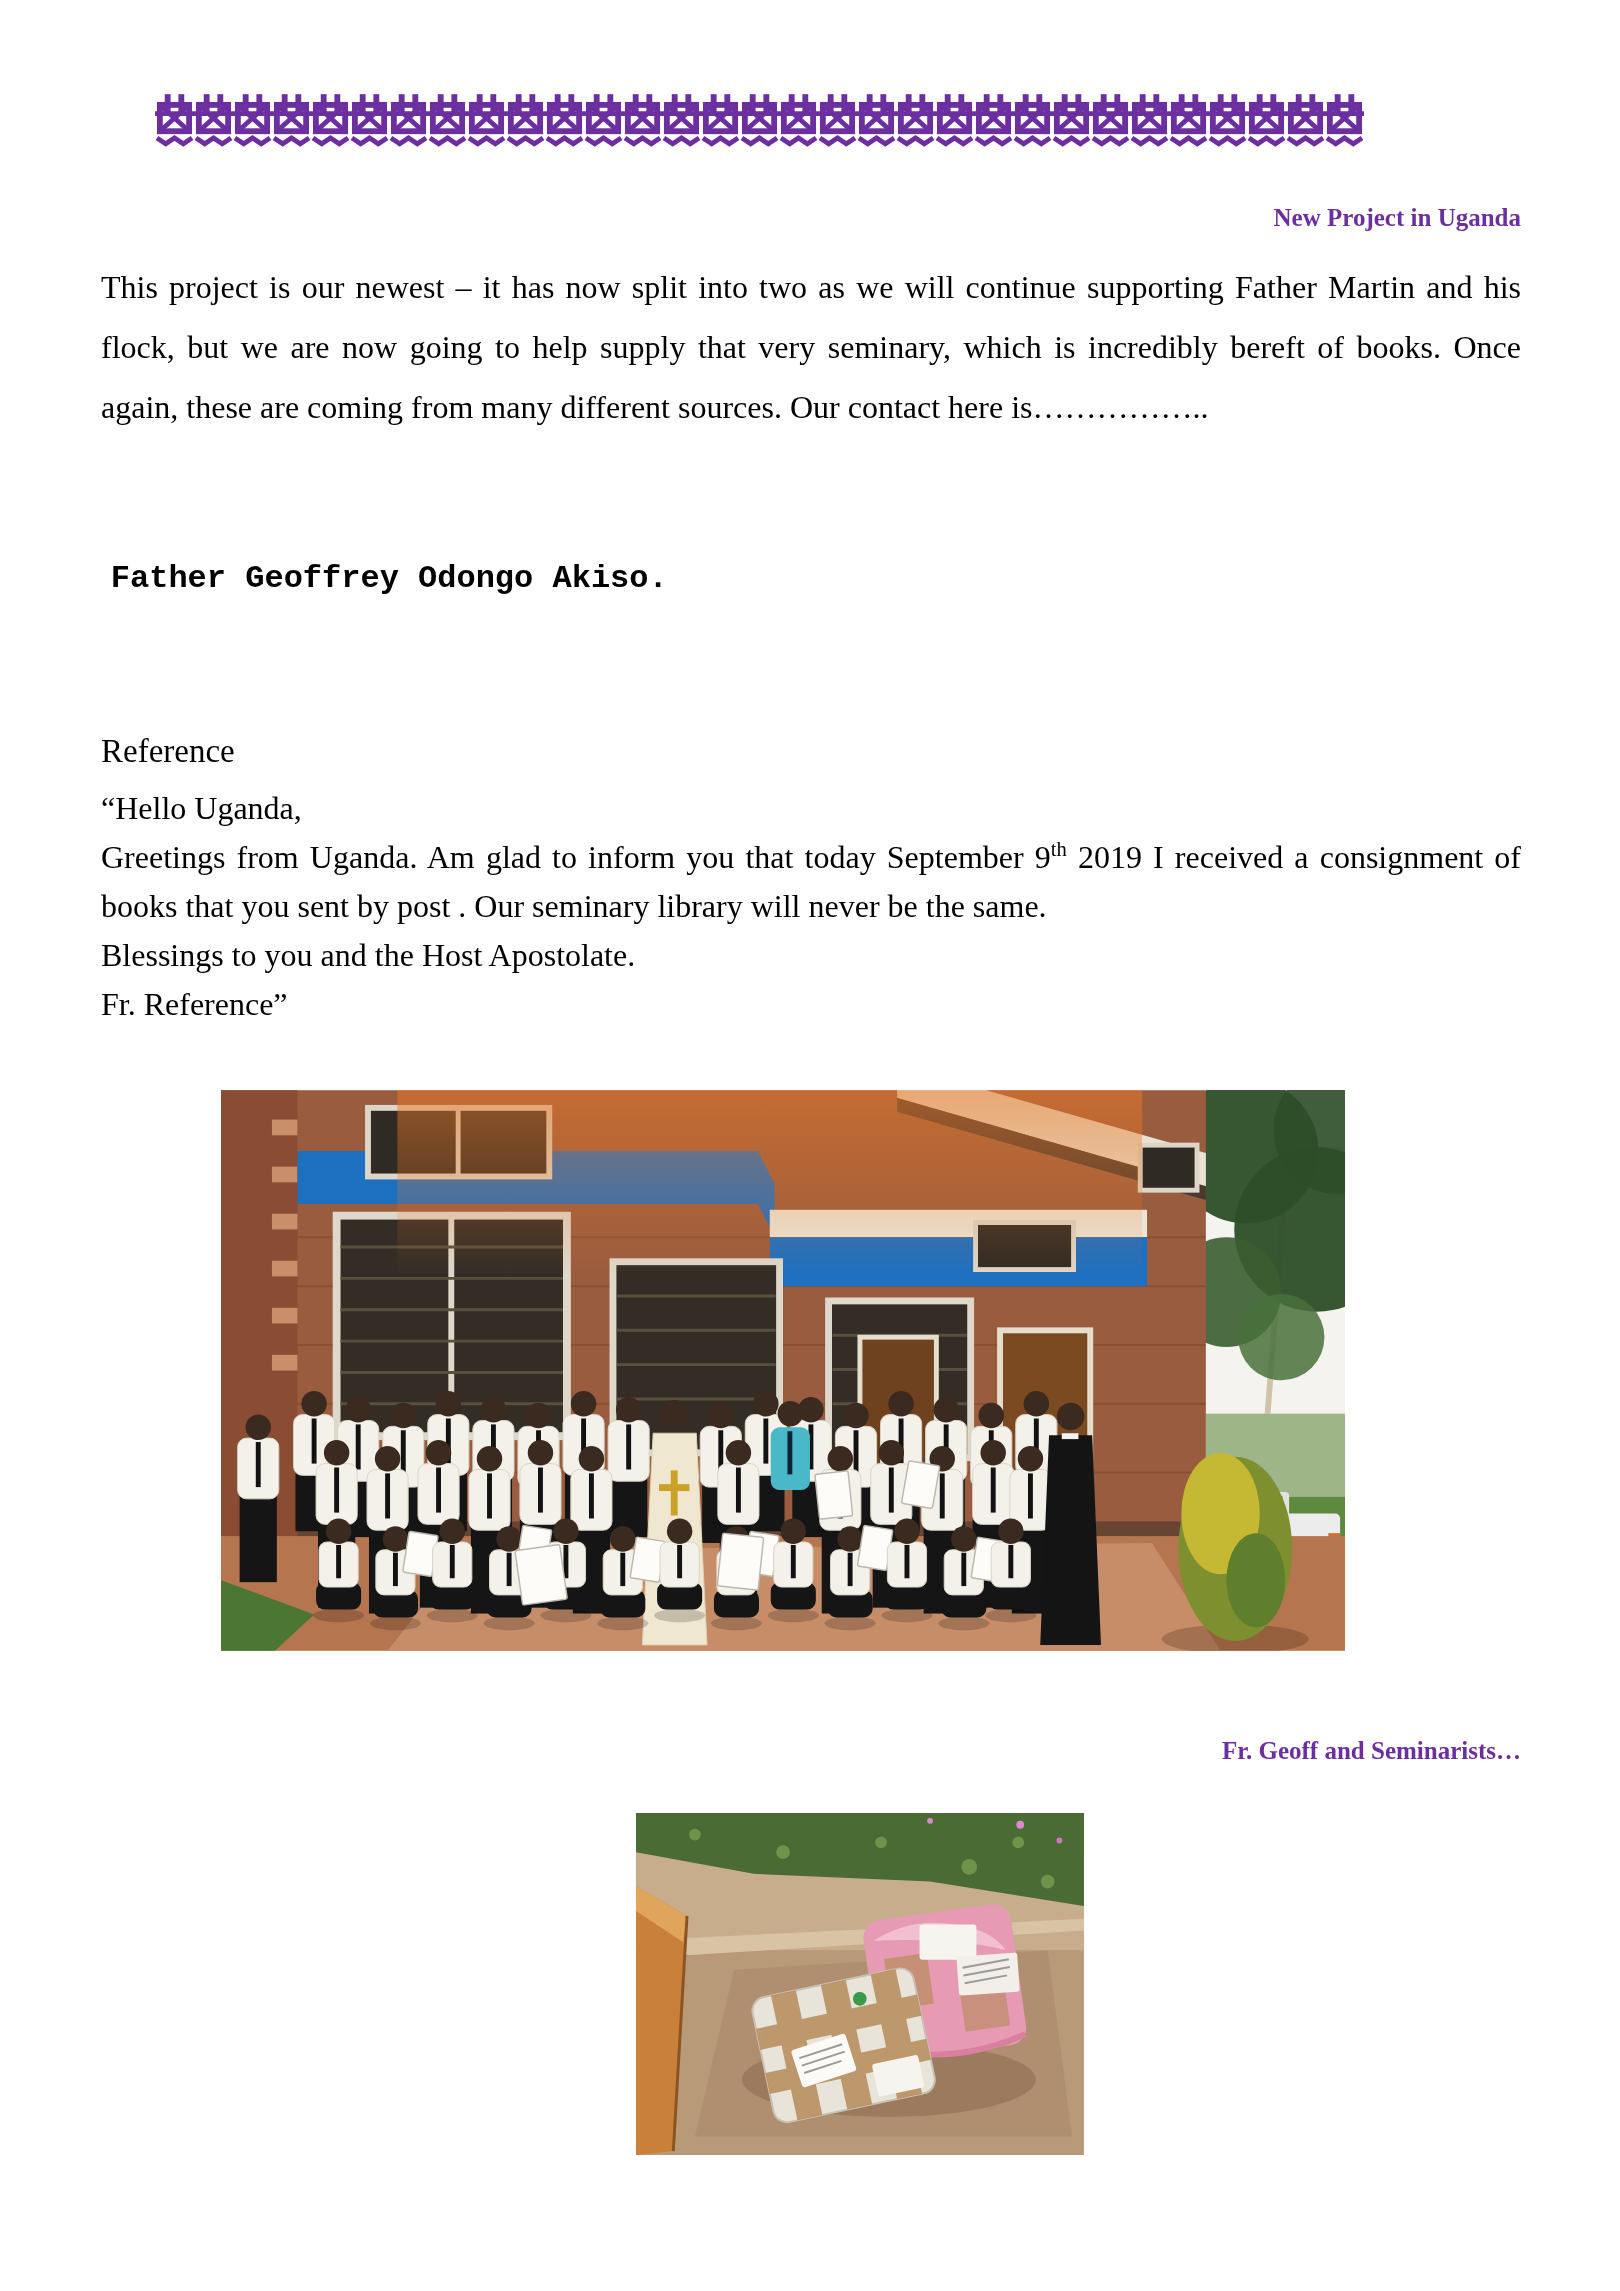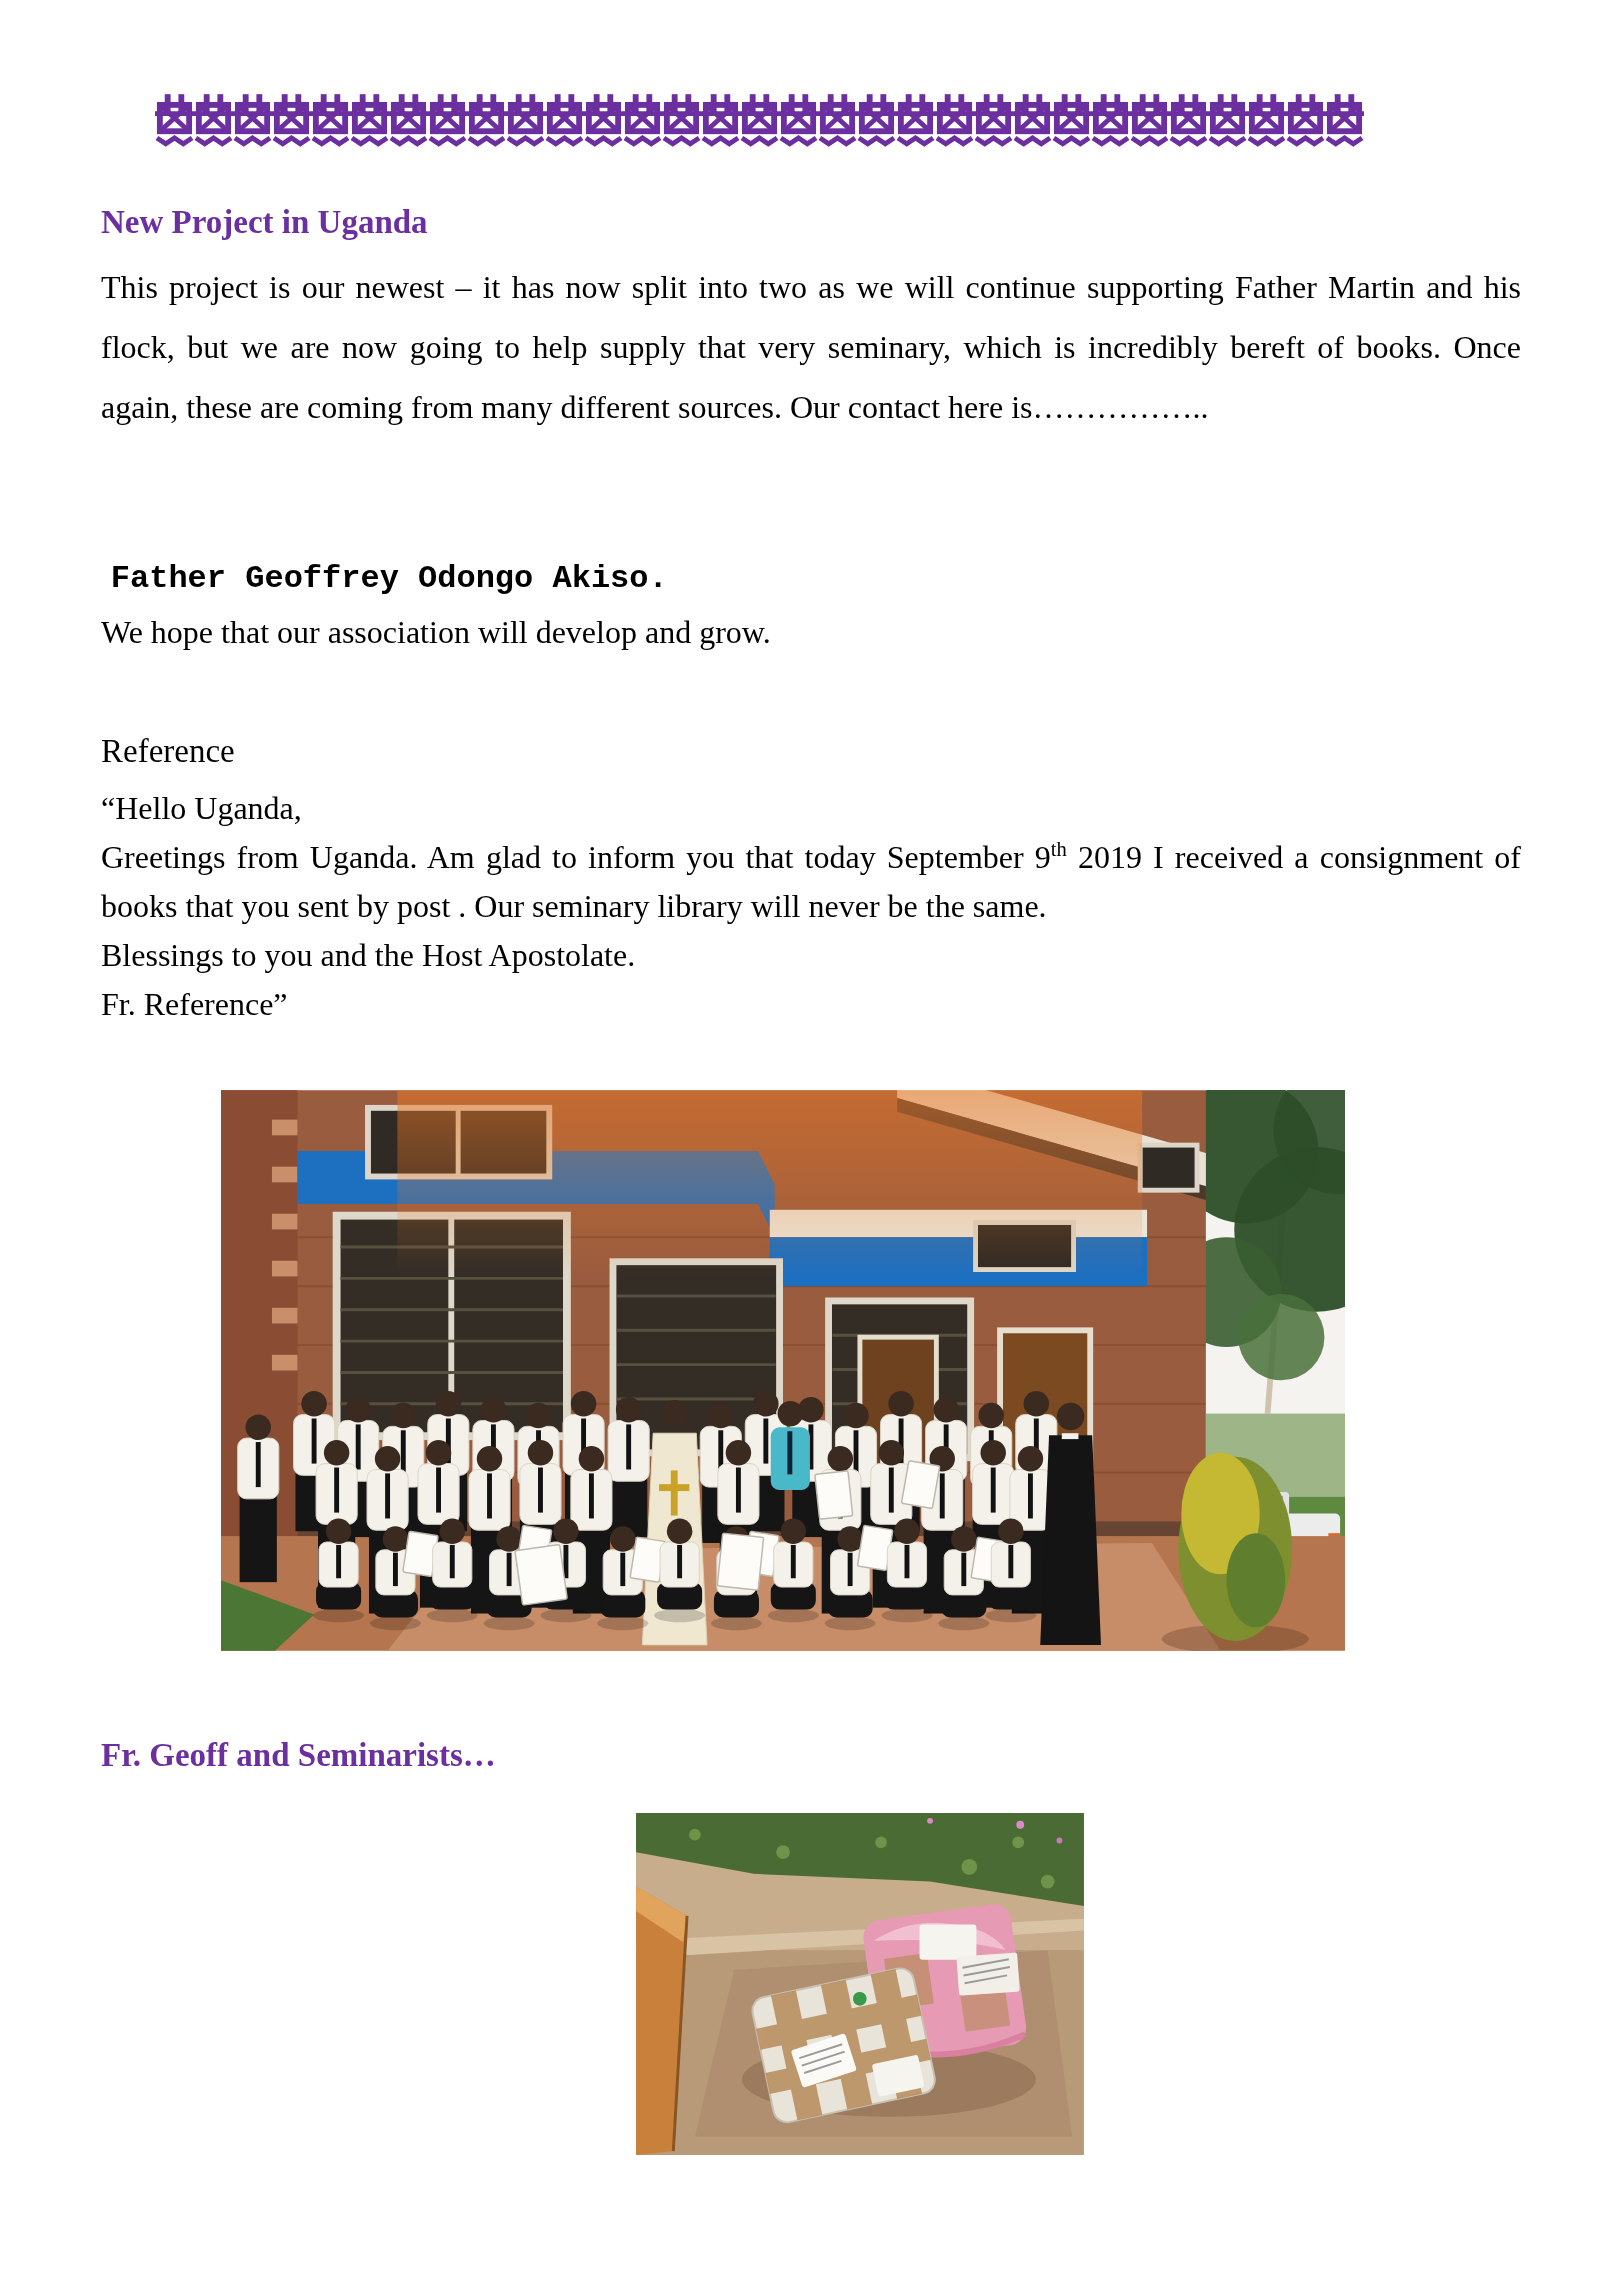--- a/index.html
+++ b/index.html
@@ -5,21 +5,21 @@
   :root { --purple:#6B2FA0; }
   html,body { margin:0; padding:0; background:#ffffff; }
   .page {
     position:relative; width:1620px; height:2292px; background:#ffffff;
     font-family:"Liberation Serif", serif; color:#000; overflow:hidden;
   }
   .ornament { position:absolute; left:155px; top:92px; display:flex; gap:0; line-height:0; }
   .orn-tile { display:block; }
   .purple-heading {
     position:absolute; left:101px; width:1420px;
-    font-size:33px; font-weight:bold; color:var(--purple); margin:0;
+    font-size:25px; font-weight:bold; color:var(--purple); margin:0;text-align:right;
   }
   .black-heading {
     position:absolute; left:101px; width:1420px;
     font-size:33px; font-weight:normal; color:#000; margin:0;
   }
   .body-par {
     position:absolute; left:101px; width:1420px; margin:0;
     font-size:32px; line-height:60px; text-align:justify;
   }
   .plain { text-align:left; }
@@ -376,21 +376,20 @@
           <line x1="0" y1="22" x2="40" y2="22" stroke-width="5"></line>
           <polyline points="2,47 11,53 20,47 29,53 38,47" stroke-width="5"></polyline>
         </g>
       </svg>
     </div>
 
   <h2 class="purple-heading" style="top:204px;">New Project in Uganda</h2>
   <p class="body-par" style="top:257px;">This project is our newest – it has now split into two as we will continue supporting Father Martin and his flock, but we are now going to help supply that very seminary, which is incredibly bereft of books. Once again, these are coming from many different sources. Our contact here is……………..</p>
 
   <p class="body-par plain indent1" style="top:549px; font-weight:bold;">Father Geoffrey Odongo Akiso.</p>
-  <p class="body-par plain" style="top:602px;">We hope that our association will develop and grow.</p>
 
   <h3 class="black-heading" style="top:733px;">Reference</h3>
 
   <div class="quote-block">
     <p>“Hello Uganda,</p>
     <p class="quote-just"><span>Greetings from Uganda. Am glad to inform you that today September 9</span><sup class="th">th</sup><span> 2019 I received a consignment of books that you sent by post . Our seminary library will never be the same.</span></p>
     <p>Blessings to you and the Host Apostolate.</p>
     <p>Fr. Reference”</p>
   </div>
 

